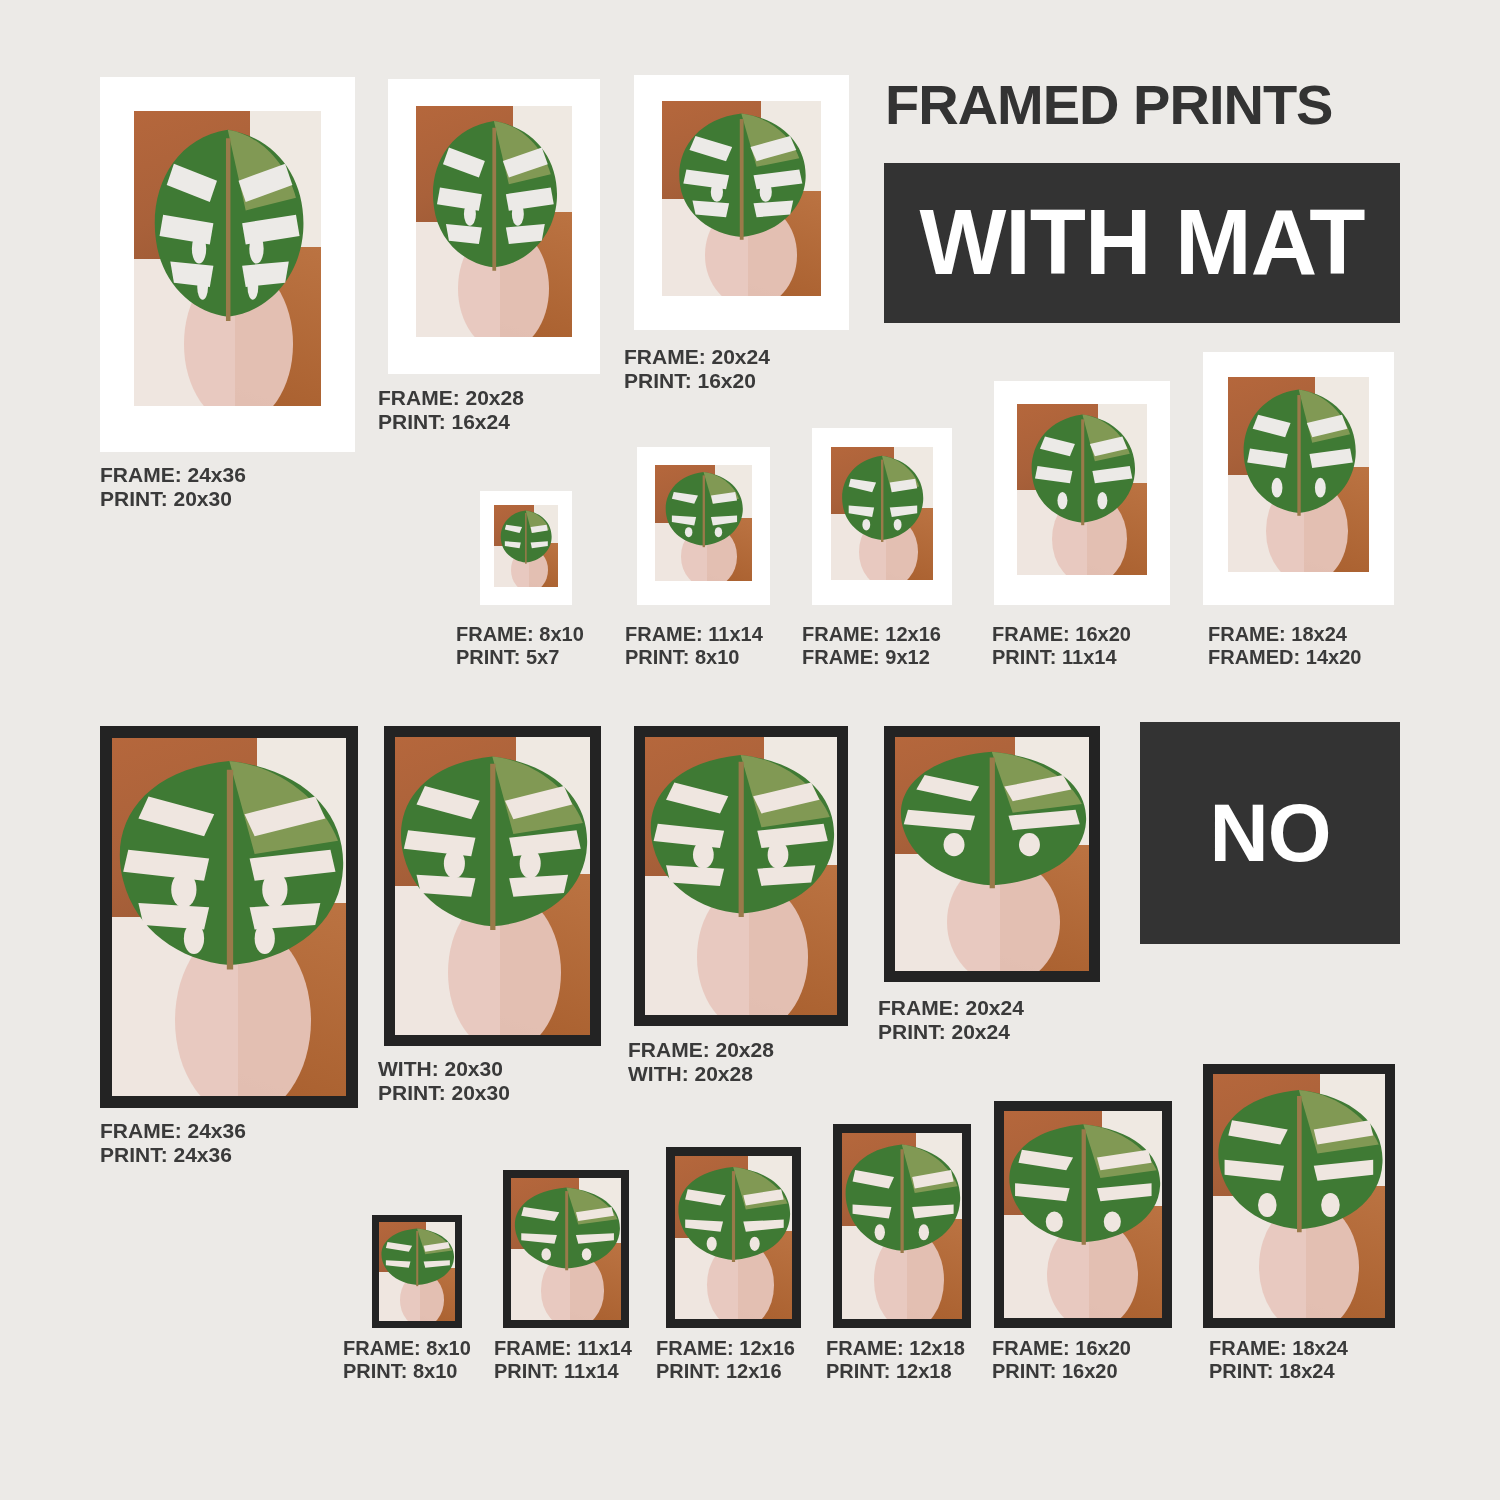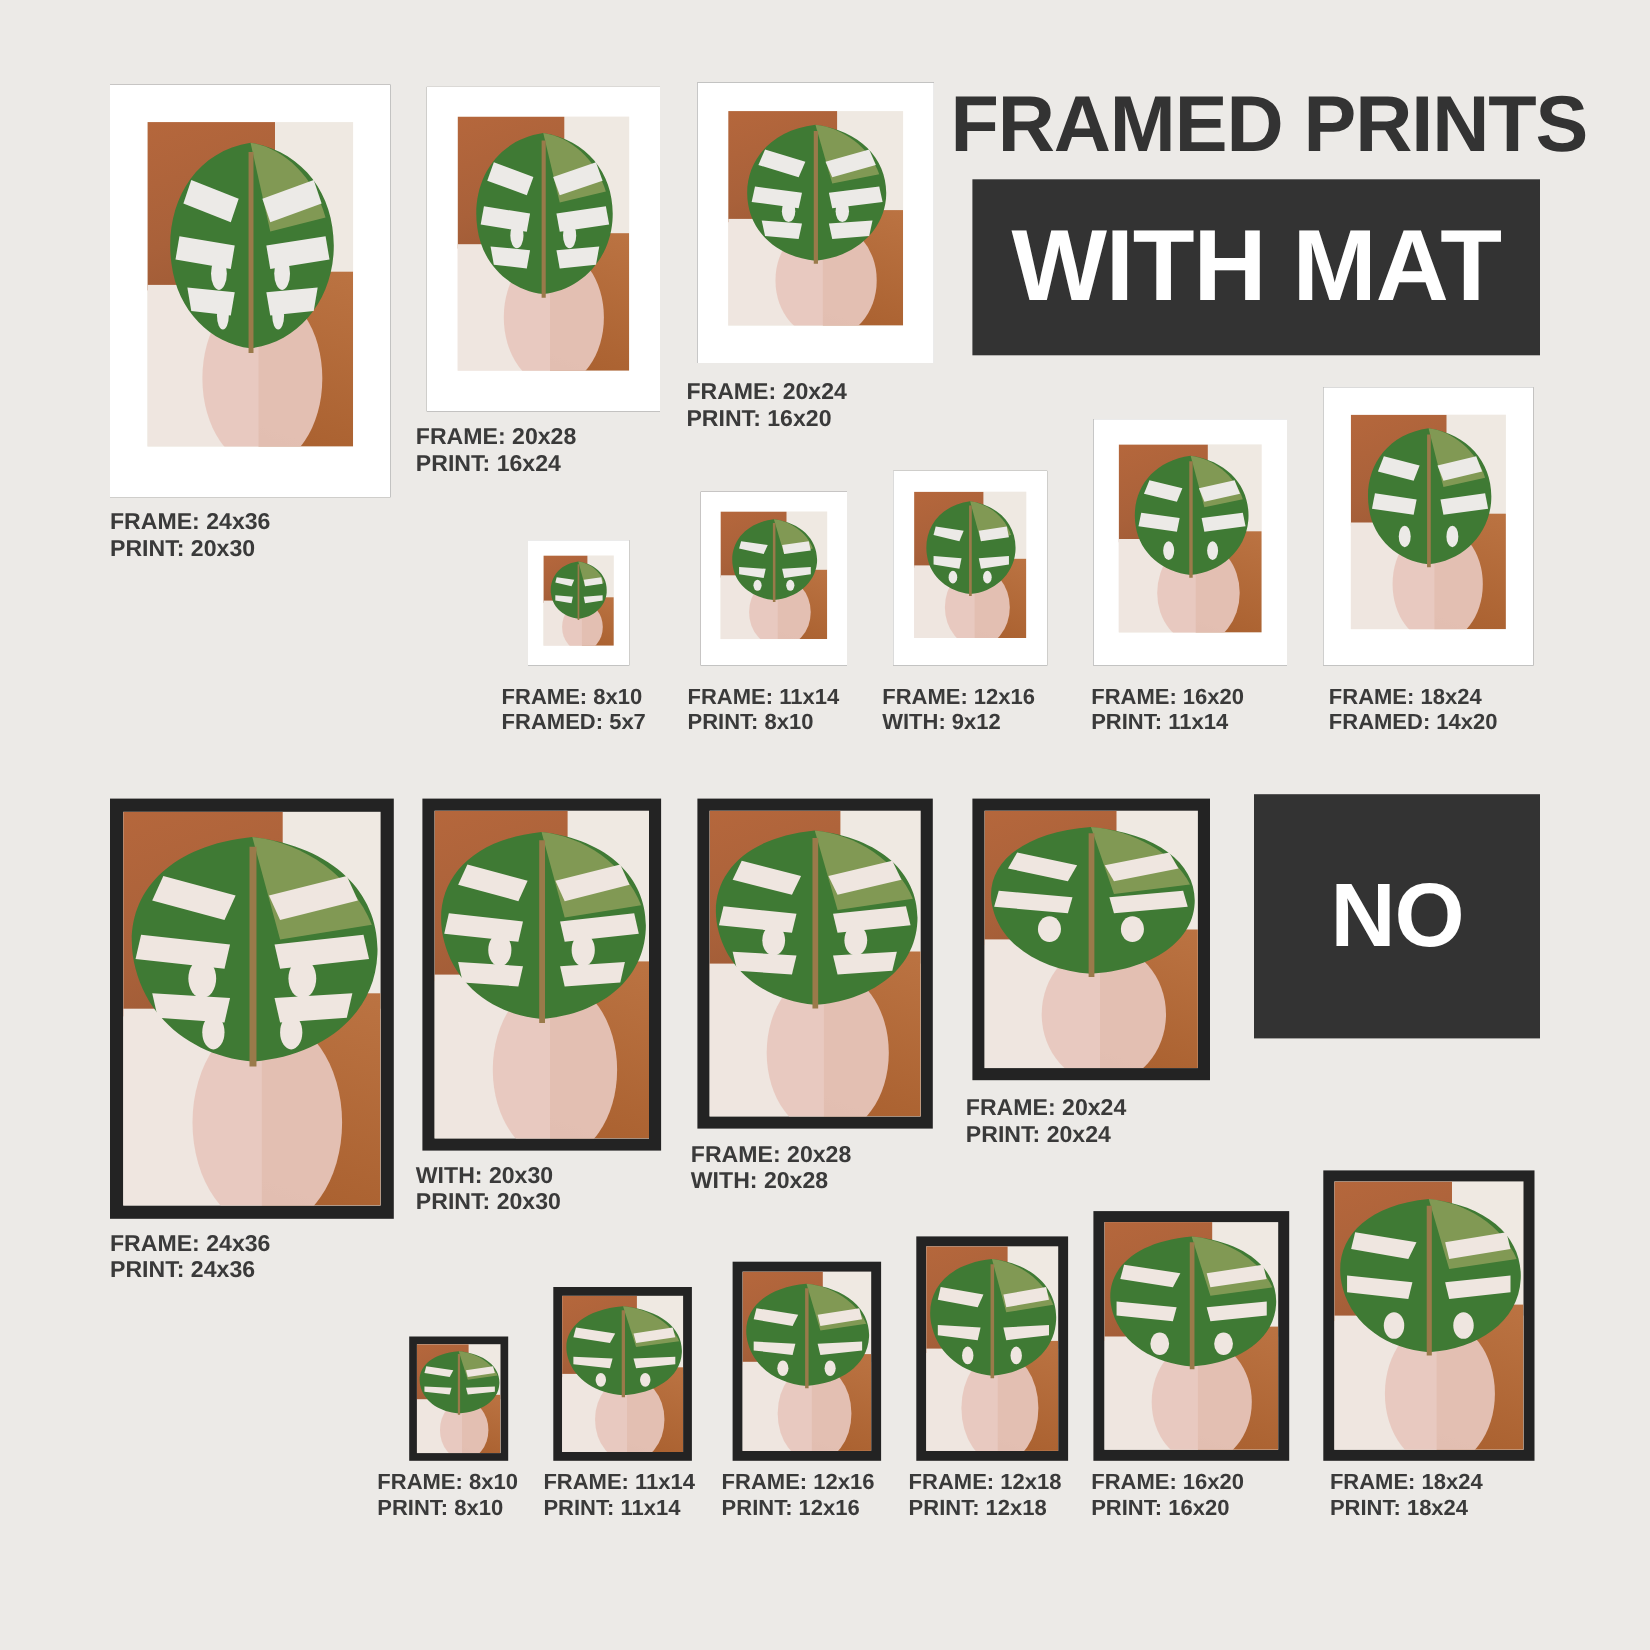--- a/index.html
+++ b/index.html
@@ -162,21 +162,21 @@
           <path d="M16 58 L42 60 L40 70 L16 66 Z"></path>
               <path d="M58 60 L86 58 L86 66 L60 70 Z"></path>
             </g>
         <path d="M49 10 L49 96 L51.5 96 L51.5 10 Z" fill="#9a7a4a"></path>
       </svg>
         </div>
     </div>
   </div>
   <div class="caption" style="left:456px;top:623px;width:140px;font-size:20px;">
     <div>FRAME: 8x10</div>
-    <div>FRAMED: 5x7</div>
+    <div>PRINT: 5x7</div>
   </div>
 
   <div class="frame" style="left:637px;top:447px;width:133px;height:158px;">
     <div class="mat"></div>
     <div class="art" style="left:18px;top:18px;right:18px;bottom:24px;">
       <div class="bg-tan"></div>
         <div class="bg-cream"></div>
         <div class="bg-rust"></div>
         <div class="circle"></div>
       <div class="leafwrap">
@@ -220,21 +220,21 @@
           <ellipse cx="34" cy="78" rx="4" ry="6"></ellipse>
               <ellipse cx="66" cy="78" rx="4" ry="6"></ellipse>
             </g>
         <path d="M49 10 L49 96 L51.5 96 L51.5 10 Z" fill="#9a7a4a"></path>
       </svg>
         </div>
     </div>
   </div>
   <div class="caption" style="left:802px;top:623px;width:160px;font-size:20px;">
     <div>FRAME: 12x16</div>
-    <div>WITH: 9x12</div>
+    <div>FRAME: 9x12</div>
   </div>
 
   <div class="frame" style="left:994px;top:381px;width:176px;height:224px;">
     <div class="mat"></div>
     <div class="art" style="left:23px;top:23px;right:23px;bottom:30px;">
       <div class="bg-tan"></div>
         <div class="bg-cream"></div>
         <div class="bg-rust"></div>
         <div class="circle"></div>
       <div class="leafwrap">
@@ -281,21 +281,21 @@
         <path d="M49 10 L49 96 L51.5 96 L51.5 10 Z" fill="#9a7a4a"></path>
       </svg>
         </div>
     </div>
   </div>
   <div class="caption" style="left:1208px;top:623px;width:180px;font-size:20px;">
     <div>FRAME: 18x24</div>
     <div>FRAMED: 14x20</div>
   </div>
 
-  <div class="title-framed" style="left:864px;top:72px;font-size:72px;">FRAMED PRINTS</div>
+  <div class="title-framed" style="left:885px;top:72px;font-size:56px;">FRAMED PRINTS</div>
   <div class="badge" style="left:884px;top:163px;width:516px;height:160px;font-size:92px;">
     <span>WITH MAT</span>
   </div>
 
   <div class="frame" style="left:100px;top:726px;width:258px;height:382px;">
     <div class="art" style="left:12px;top:12px;right:12px;bottom:12px;">
       <div class="bg-tan"></div>
         <div class="bg-cream"></div>
         <div class="bg-rust"></div>
         <div class="circle"></div>

